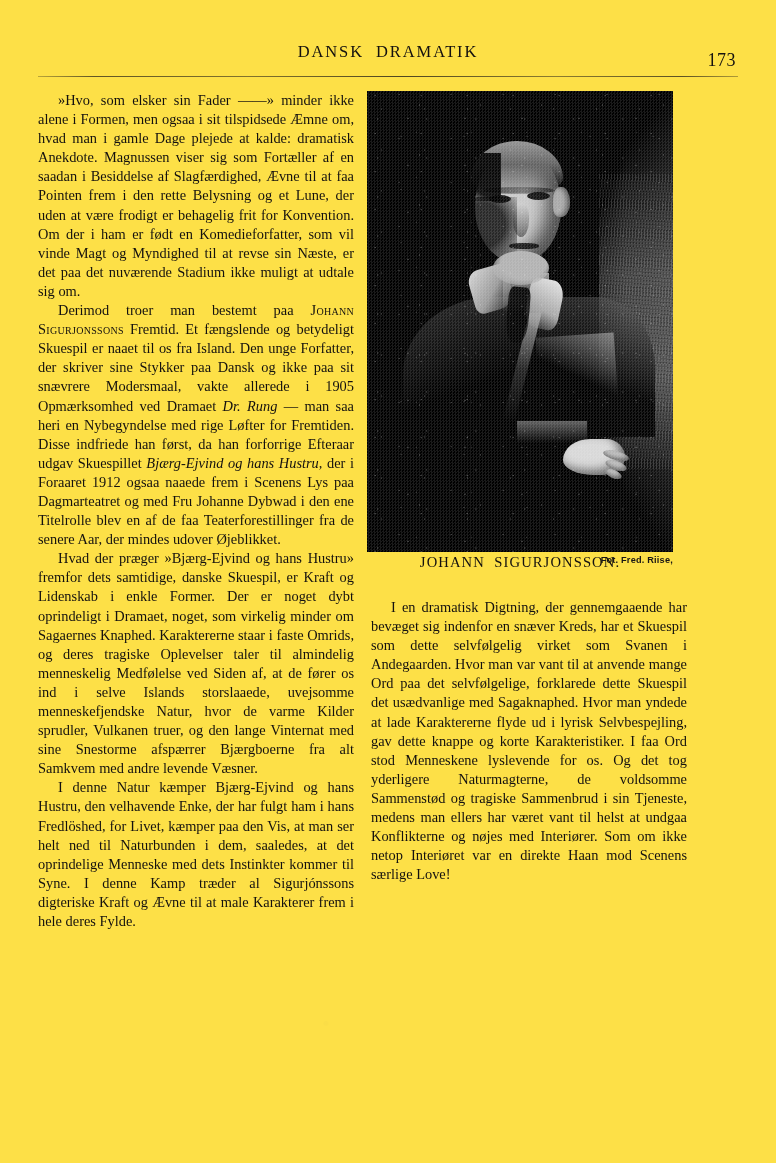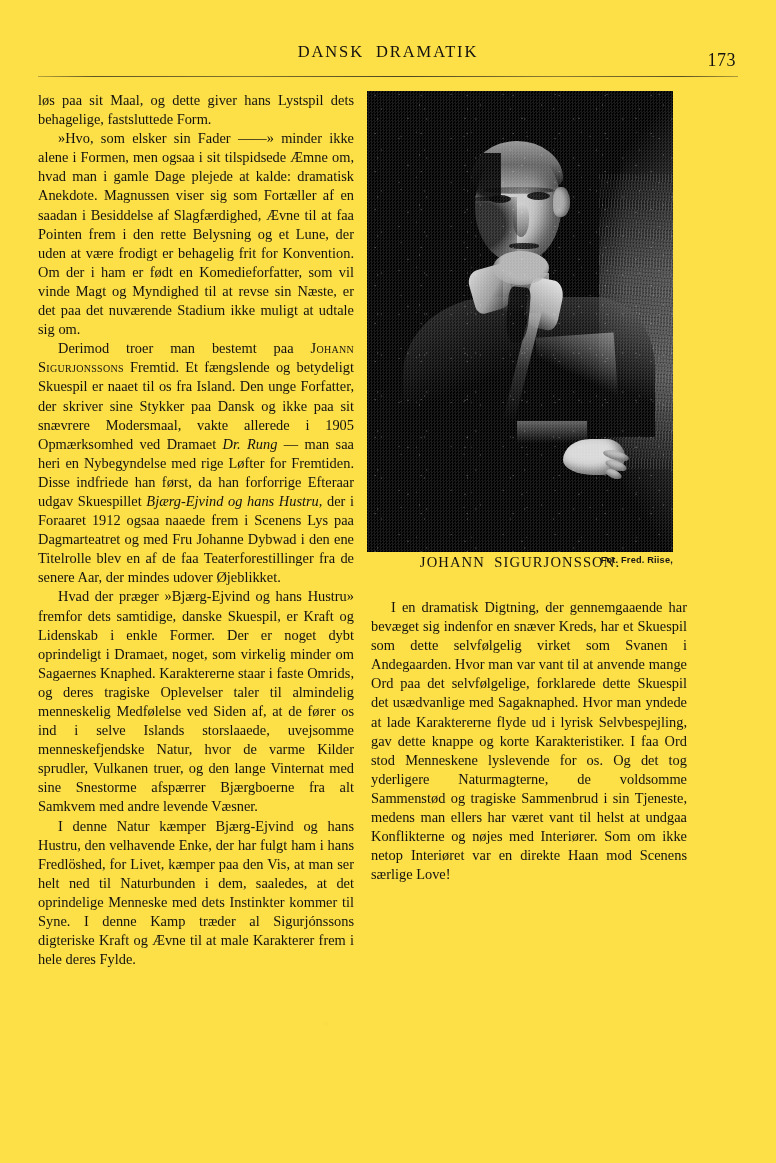--- a/index.html
+++ b/index.html
@@ -458,21 +458,20 @@
       <div class="finger f3"></div>
 
       <div class="speckle"></div>
       <div class="halftone"></div>
     </div>
     <div class="photo-credit">Fot. Fred. Riise,</div>
     <div class="fig-caption">JOHANN  SIGURJONSSON.</div>
   </div>
 
   <div class="col col-left">
-    <p>løs paa sit Maal, og dette giver hans Lystspil dets behagelige, fastsluttede Form.</p>
     <p class="ind">»Hvo, som elsker sin Fader ——» minder ikke alene i Formen, men ogsaa i sit tilspidsede Æmne om, hvad man i gamle Dage plejede at kalde: dramatisk Anekdote. Magnussen viser sig som Fortæller af en saadan i Besiddelse af Slagfærdighed, Ævne til at faa Pointen frem i den rette Belysning og et Lune, der uden at være frodigt er behagelig frit for Konvention. Om der i ham er født en Komedieforfatter, som vil vinde Magt og Myndighed til at revse sin Næste, er det paa det nuværende Stadium ikke muligt at udtale sig om.</p>
     <p class="ind"><span>Derimod troer man bestemt paa </span><span class="sc">Johann</span><span> </span><span class="sc">Sigurjonssons</span><span> Fremtid. Et fængslende og betydeligt Skuespil er naaet til os fra Island. Den unge Forfatter, der skriver sine Stykker paa Dansk og ikke paa sit snævrere Modersmaal, vakte allerede i 1905 Opmærksomhed ved Dramaet </span><span class="it">Dr. Rung</span><span> — man saa heri en Nybegyndelse med rige Løfter for Fremtiden. Disse indfriede han først, da han forforrige Efteraar udgav Skuespillet </span><span class="it">Bjærg-Ejvind og hans Hustru,</span><span> der i Foraaret 1912 ogsaa naaede frem i Scenens Lys paa Dagmarteatret og med Fru Johanne Dybwad i den ene Titelrolle blev en af de faa Teaterforestillinger fra de senere Aar, der mindes udover Øjeblikket.</span></p>
     <p class="ind">Hvad der præger »Bjærg-Ejvind og hans Hustru» fremfor dets samtidige, danske Skuespil, er Kraft og Lidenskab i enkle Former. Der er noget dybt oprindeligt i Dramaet, noget, som virkelig minder om Sagaernes Knaphed. Karaktererne staar i faste Omrids, og deres tragiske Oplevelser taler til almindelig menneskelig Medfølelse ved Siden af, at de fører os ind i selve Islands storslaaede, uvejsomme menneskefjendske Natur, hvor de varme Kilder sprudler, Vulkanen truer, og den lange Vinternat med sine Snestorme afspærrer Bjærgboerne fra alt Samkvem med andre levende Væsner.</p>
     <p class="ind">I denne Natur kæmper Bjærg-Ejvind og hans Hustru, den velhavende Enke, der har fulgt ham i hans Fredlöshed, for Livet, kæmper paa den Vis, at man ser helt ned til Naturbunden i dem, saaledes, at det oprindelige Menneske med dets Instinkter kommer til Syne. I denne Kamp træder al Sigurjónssons digteriske Kraft og Ævne til at male Karakterer frem i hele deres Fylde.</p>
   </div>
 
   <div class="col col-right">
     <p class="ind">I en dramatisk Digtning, der gennemgaaende har bevæget sig indenfor en snæver Kreds, har et Skuespil som dette selvfølgelig virket som Svanen i Andegaarden. Hvor man var vant til at anvende mange Ord paa det selvfølgelige, forklarede dette Skuespil det usædvanlige med Sagaknaphed. Hvor man yndede at lade Karaktererne flyde ud i lyrisk Selvbespejling, gav dette knappe og korte Karakteristiker. I faa Ord stod Menneskene lyslevende for os. Og det tog yderligere Naturmagterne, de voldsomme Sammenstød og tragiske Sammenbrud i sin Tjeneste, medens man ellers har været vant til helst at undgaa Konflikterne og nøjes med Interiører. Som om ikke netop Interiøret var en direkte Haan mod Scenens særlige Love!</p>
   </div>
 </div>

